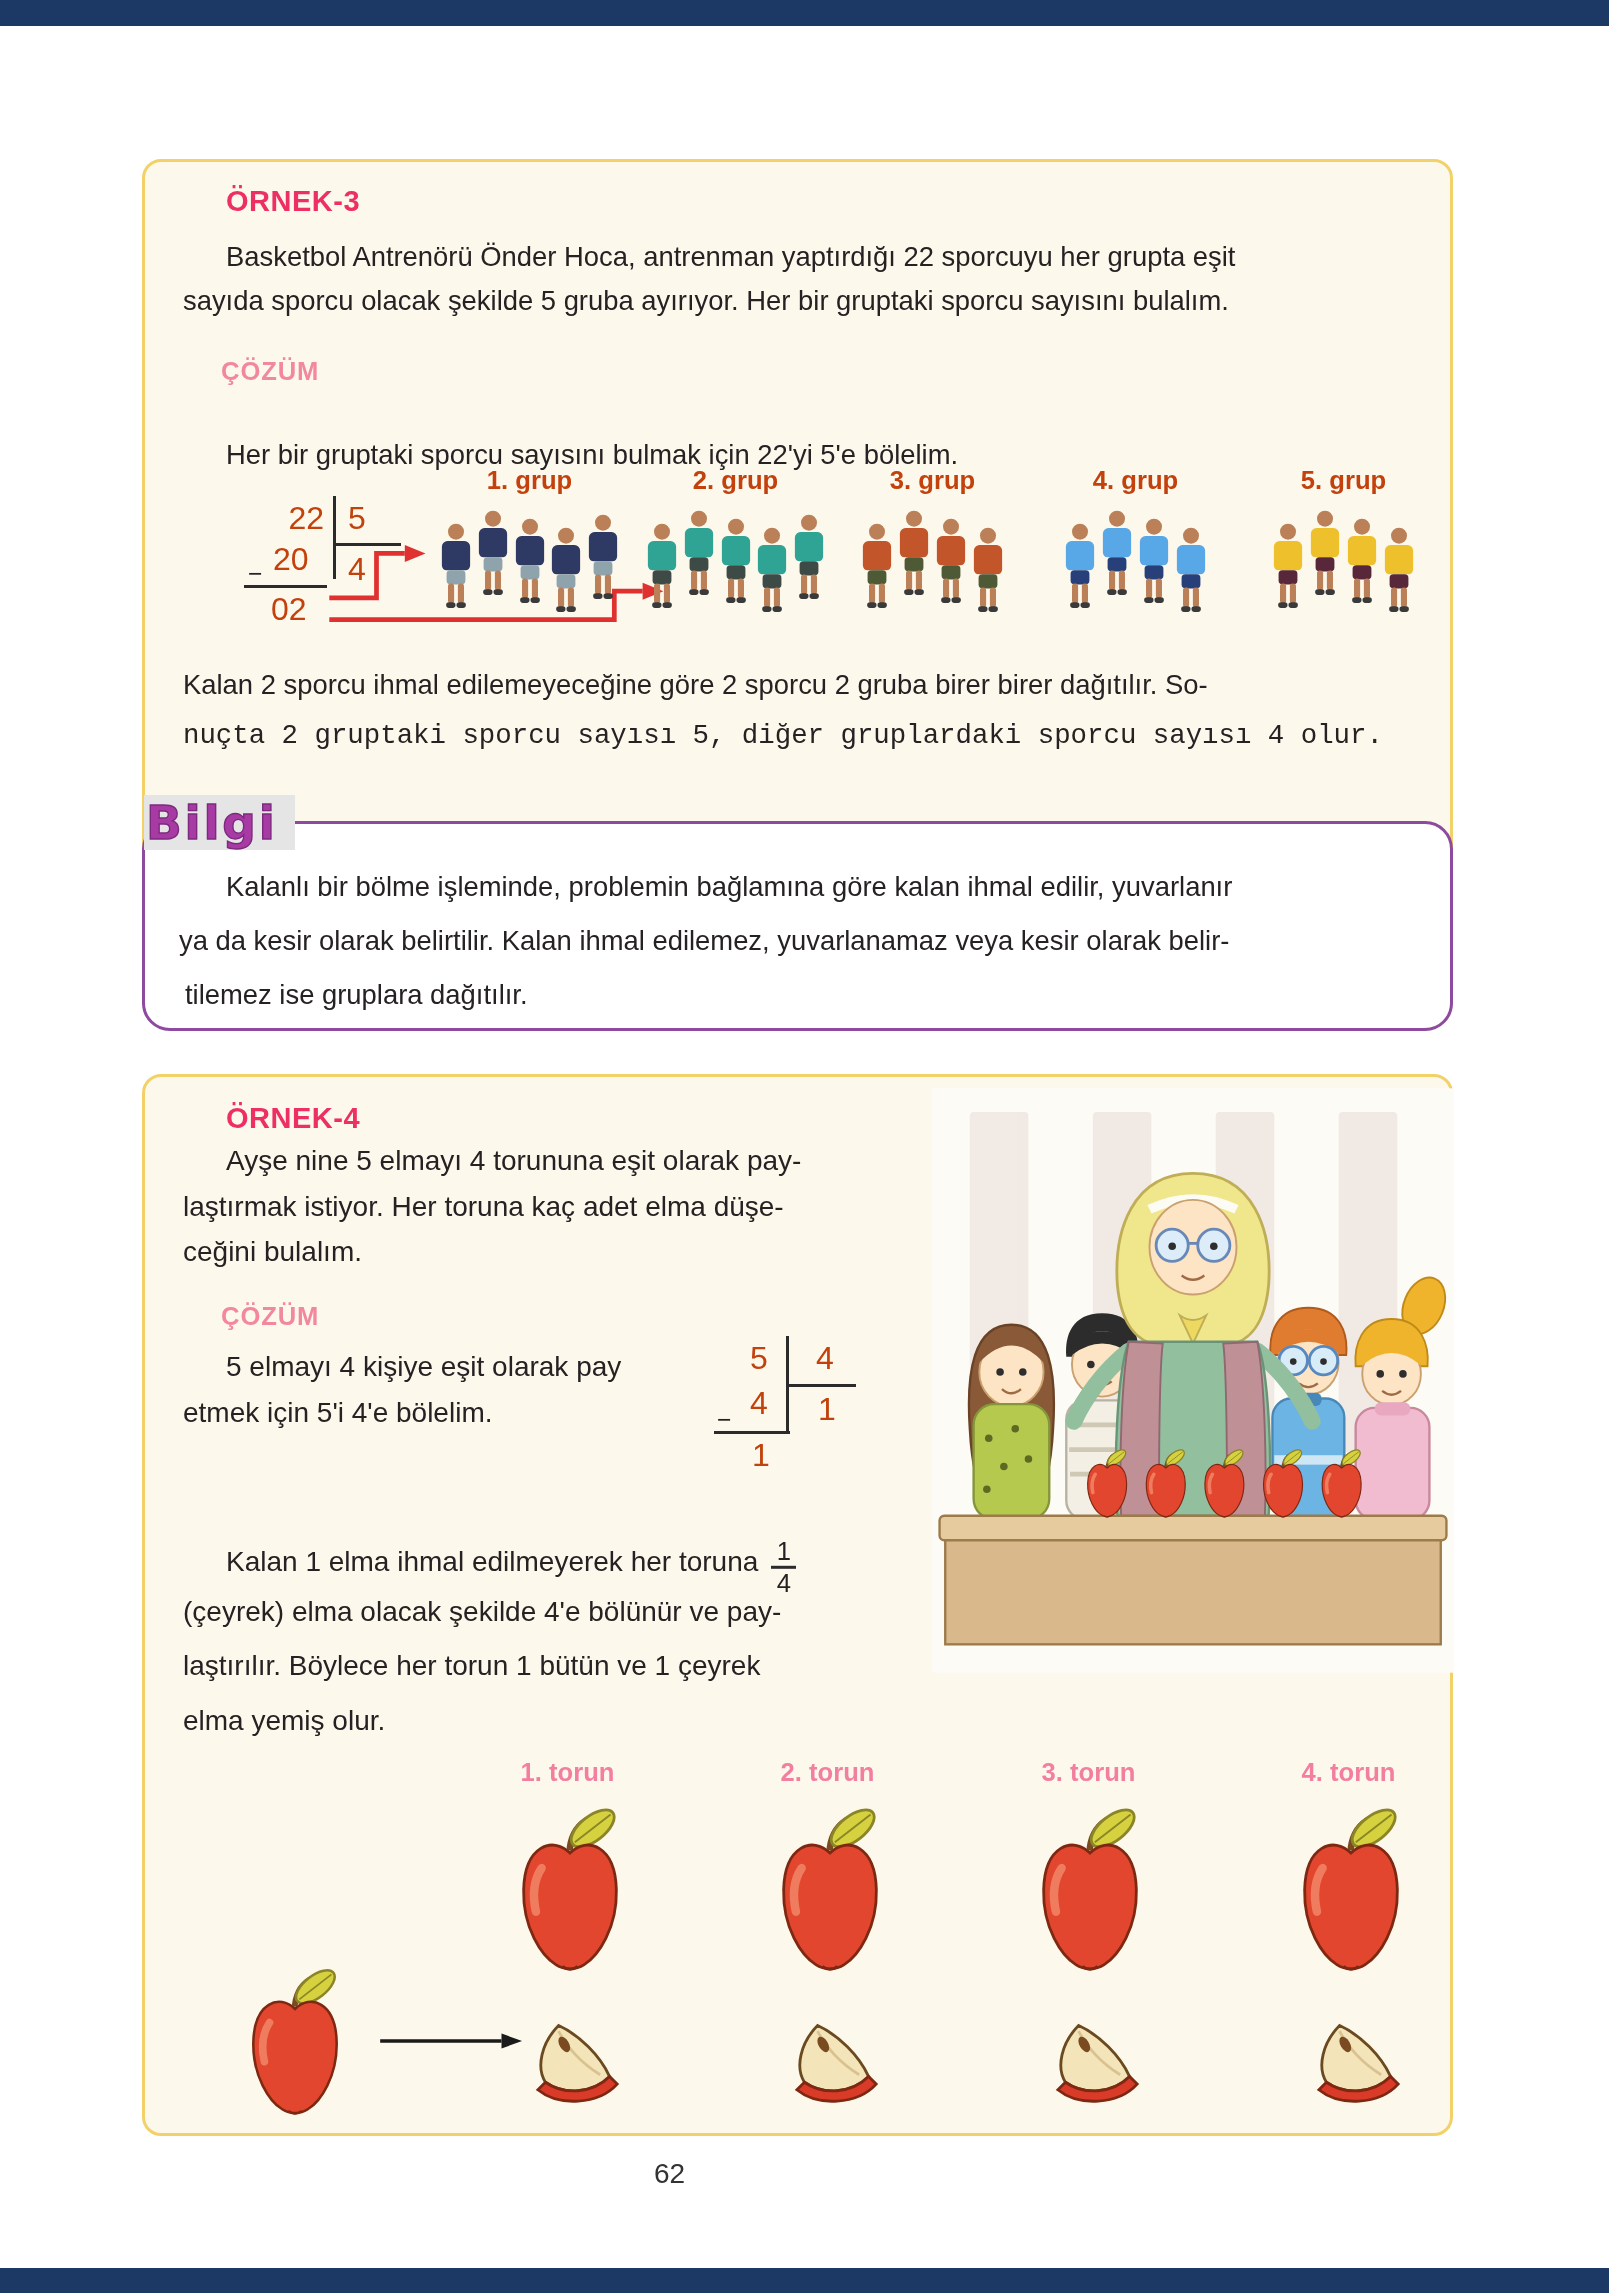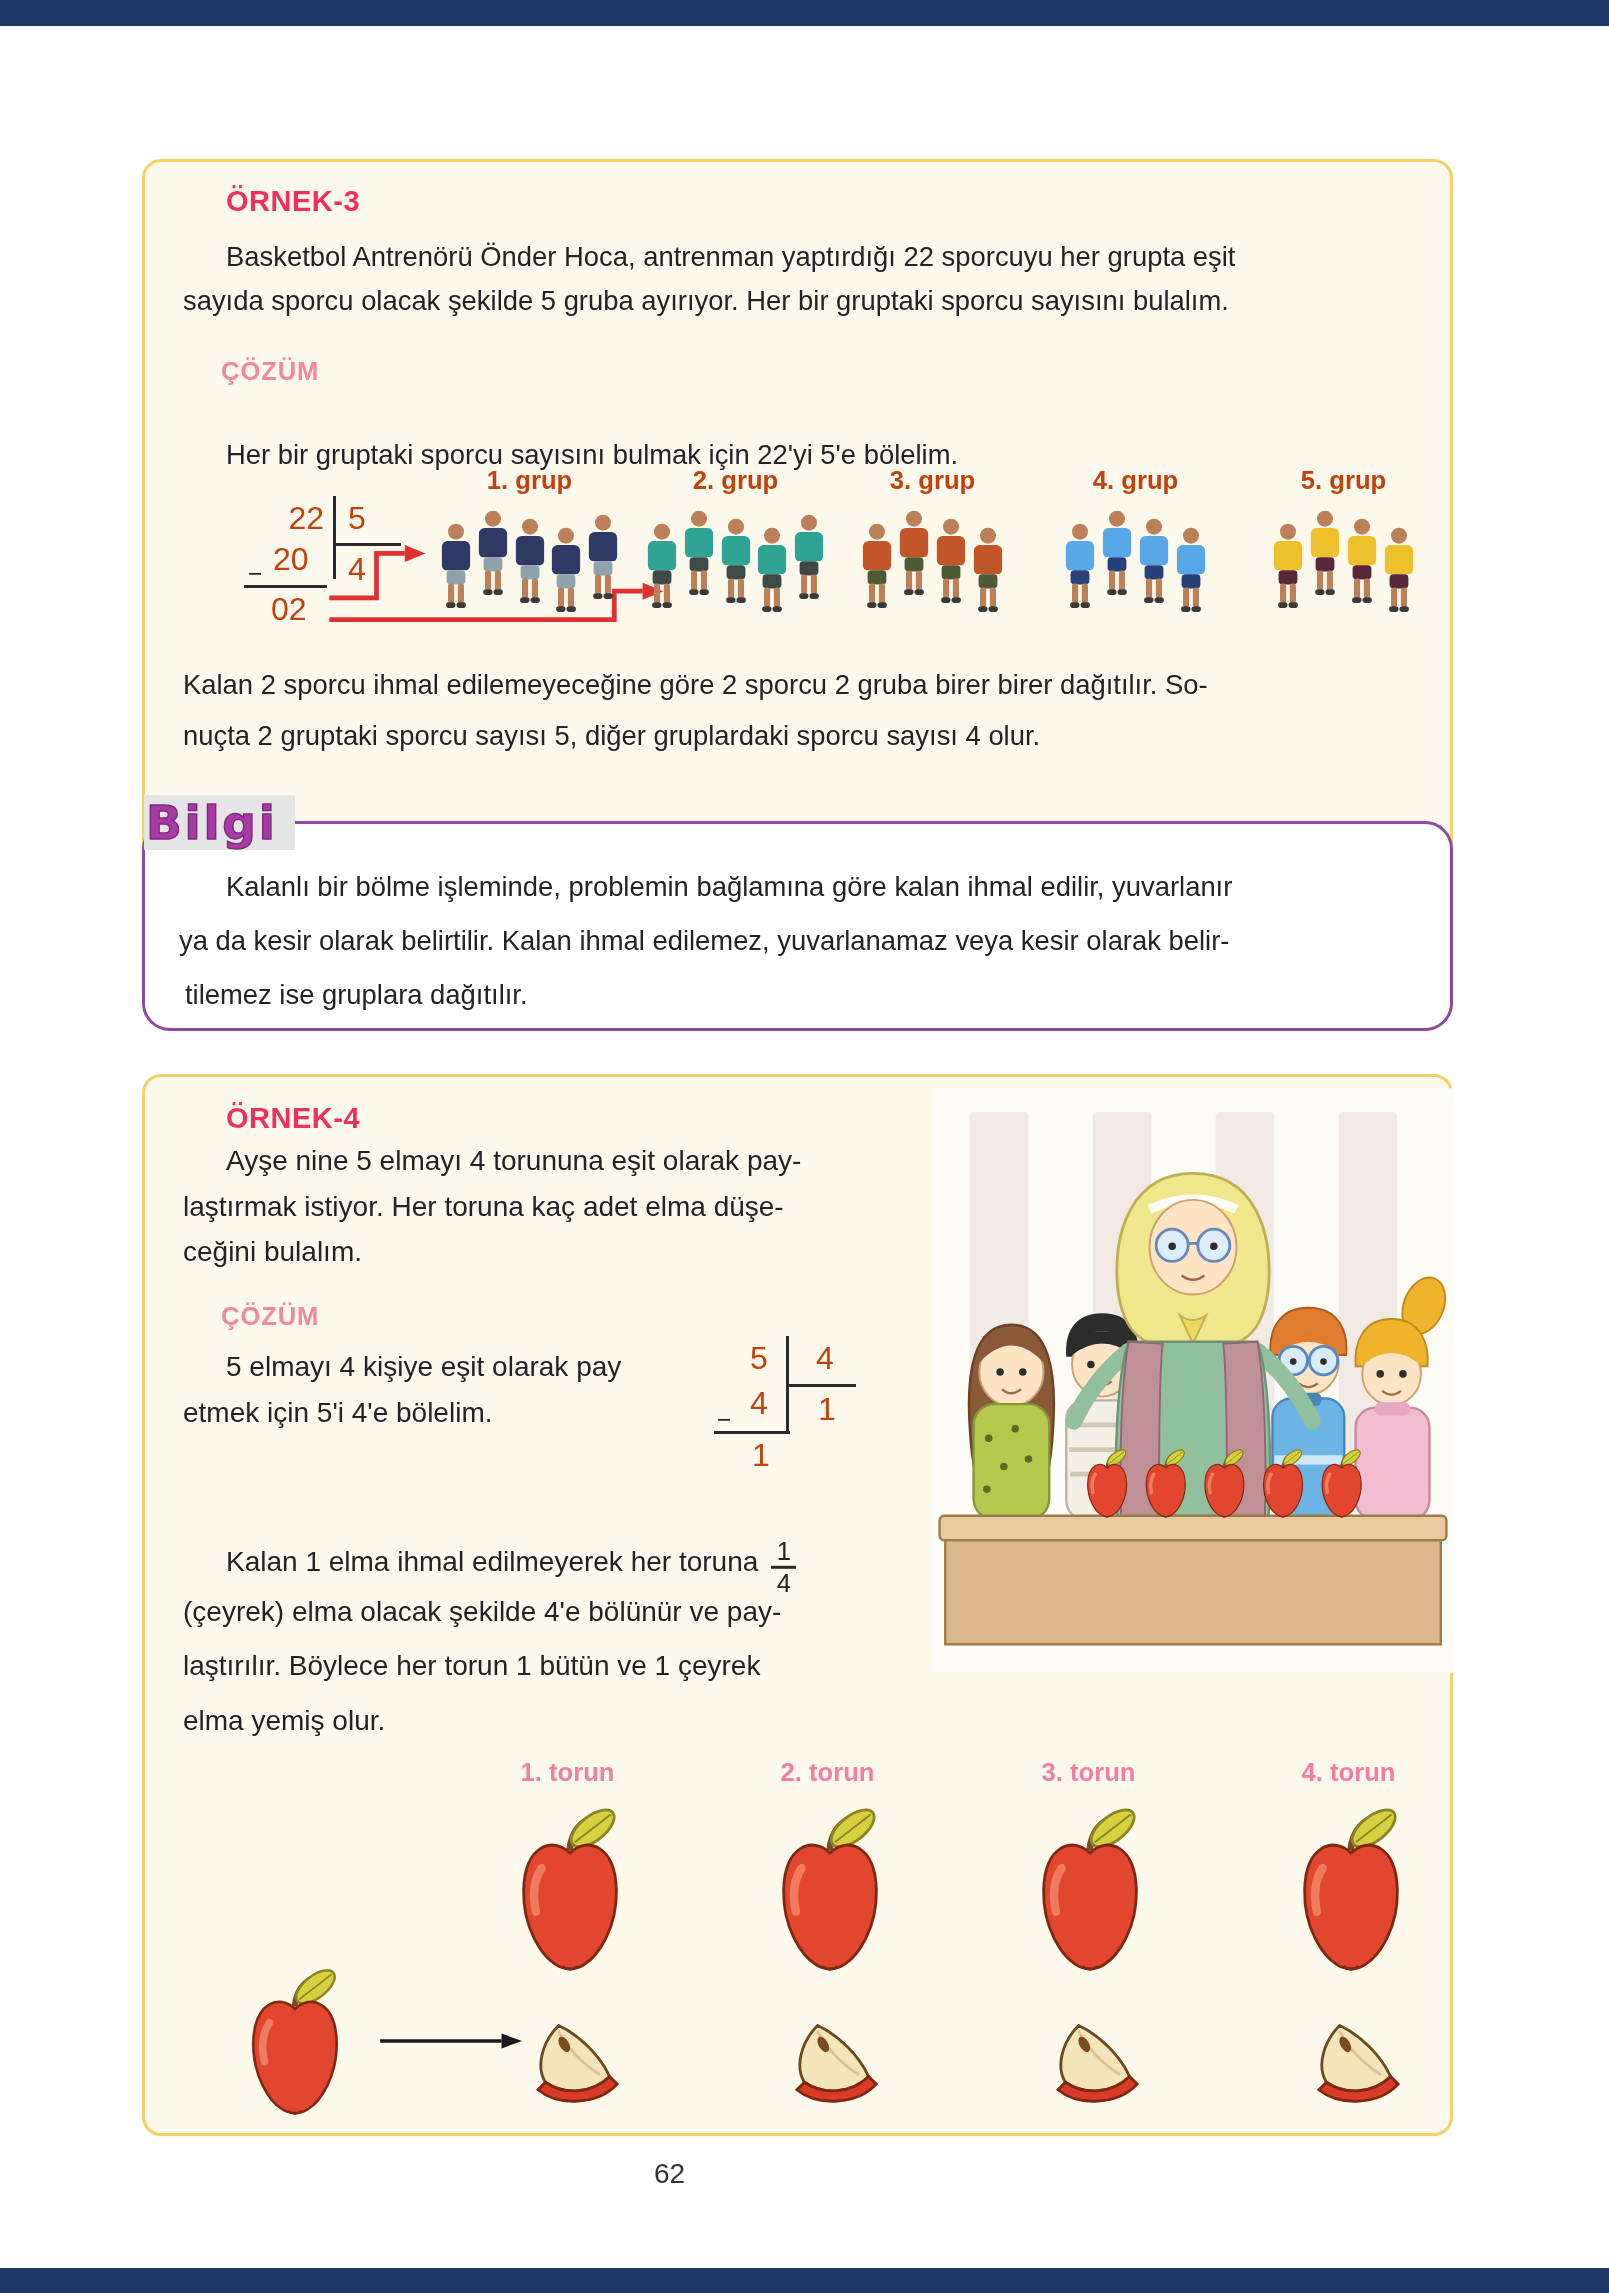--- a/index.html
+++ b/index.html
@@ -57,21 +57,21 @@
 <div class="abs bar" style="top:0;"></div>
 <div class="abs bar" style="top:2268px;"></div>
 
 <div class="abs example-box" style="top:159px;height:735px;">
   <div class="abs ornek-title" style="left:81px;top:23px;">ÖRNEK-3</div>
   <div class="abs body-text" style="left:81px;top:79px;">Basketbol Antrenörü Önder Hoca, antrenman yaptırdığı 22 sporcuyu her grupta eşit</div>
   <div class="abs body-text" style="left:38px;top:123px;">sayıda sporcu olacak şekilde 5 gruba ayırıyor. Her bir gruptaki sporcu sayısını bulalım.</div>
   <div class="abs cozum" style="left:76px;top:195px;">ÇÖZÜM</div>
   <div class="abs body-text" style="left:81px;top:238px;margin-top:39px;">Her bir gruptaki sporcu sayısını bulmak için 22'yi 5'e bölelim.</div>
   <div class="abs body-text" style="left:38px;top:507px;">Kalan 2 sporcu ihmal edilemeyeceğine göre 2 sporcu 2 gruba birer birer dağıtılır. So-</div>
-  <div class="abs body-text" style="left:38px;top:558px;">nuçta 2 gruptaki sporcu sayısı 5, diğer gruplardaki sporcu sayısı 4 olur.</div>
+  <div class="abs body-text" style="left:38px;top:558px;font-family:Liberation Mono, monospace;">nuçta 2 gruptaki sporcu sayısı 5, diğer gruplardaki sporcu sayısı 4 olur.</div>
 </div>
 
 <div>
   <div class="abs dnum" style="left:271px;top:500px;width:53px;text-align:right;">22</div>
   <div class="abs dvbar" style="left:333px;top:496px;height:83px;"></div>
   <div class="abs dnum" style="left:348px;top:500px;">5</div>
   <div class="abs dline" style="left:333px;top:543px;width:68px;"></div>
   <div class="abs dnum" style="left:273px;top:541px;">20</div>
   <div class="abs dnum" style="left:348px;top:551px;">4</div>
   <div class="abs dminus" style="left:248px;top:560px;">−</div>

